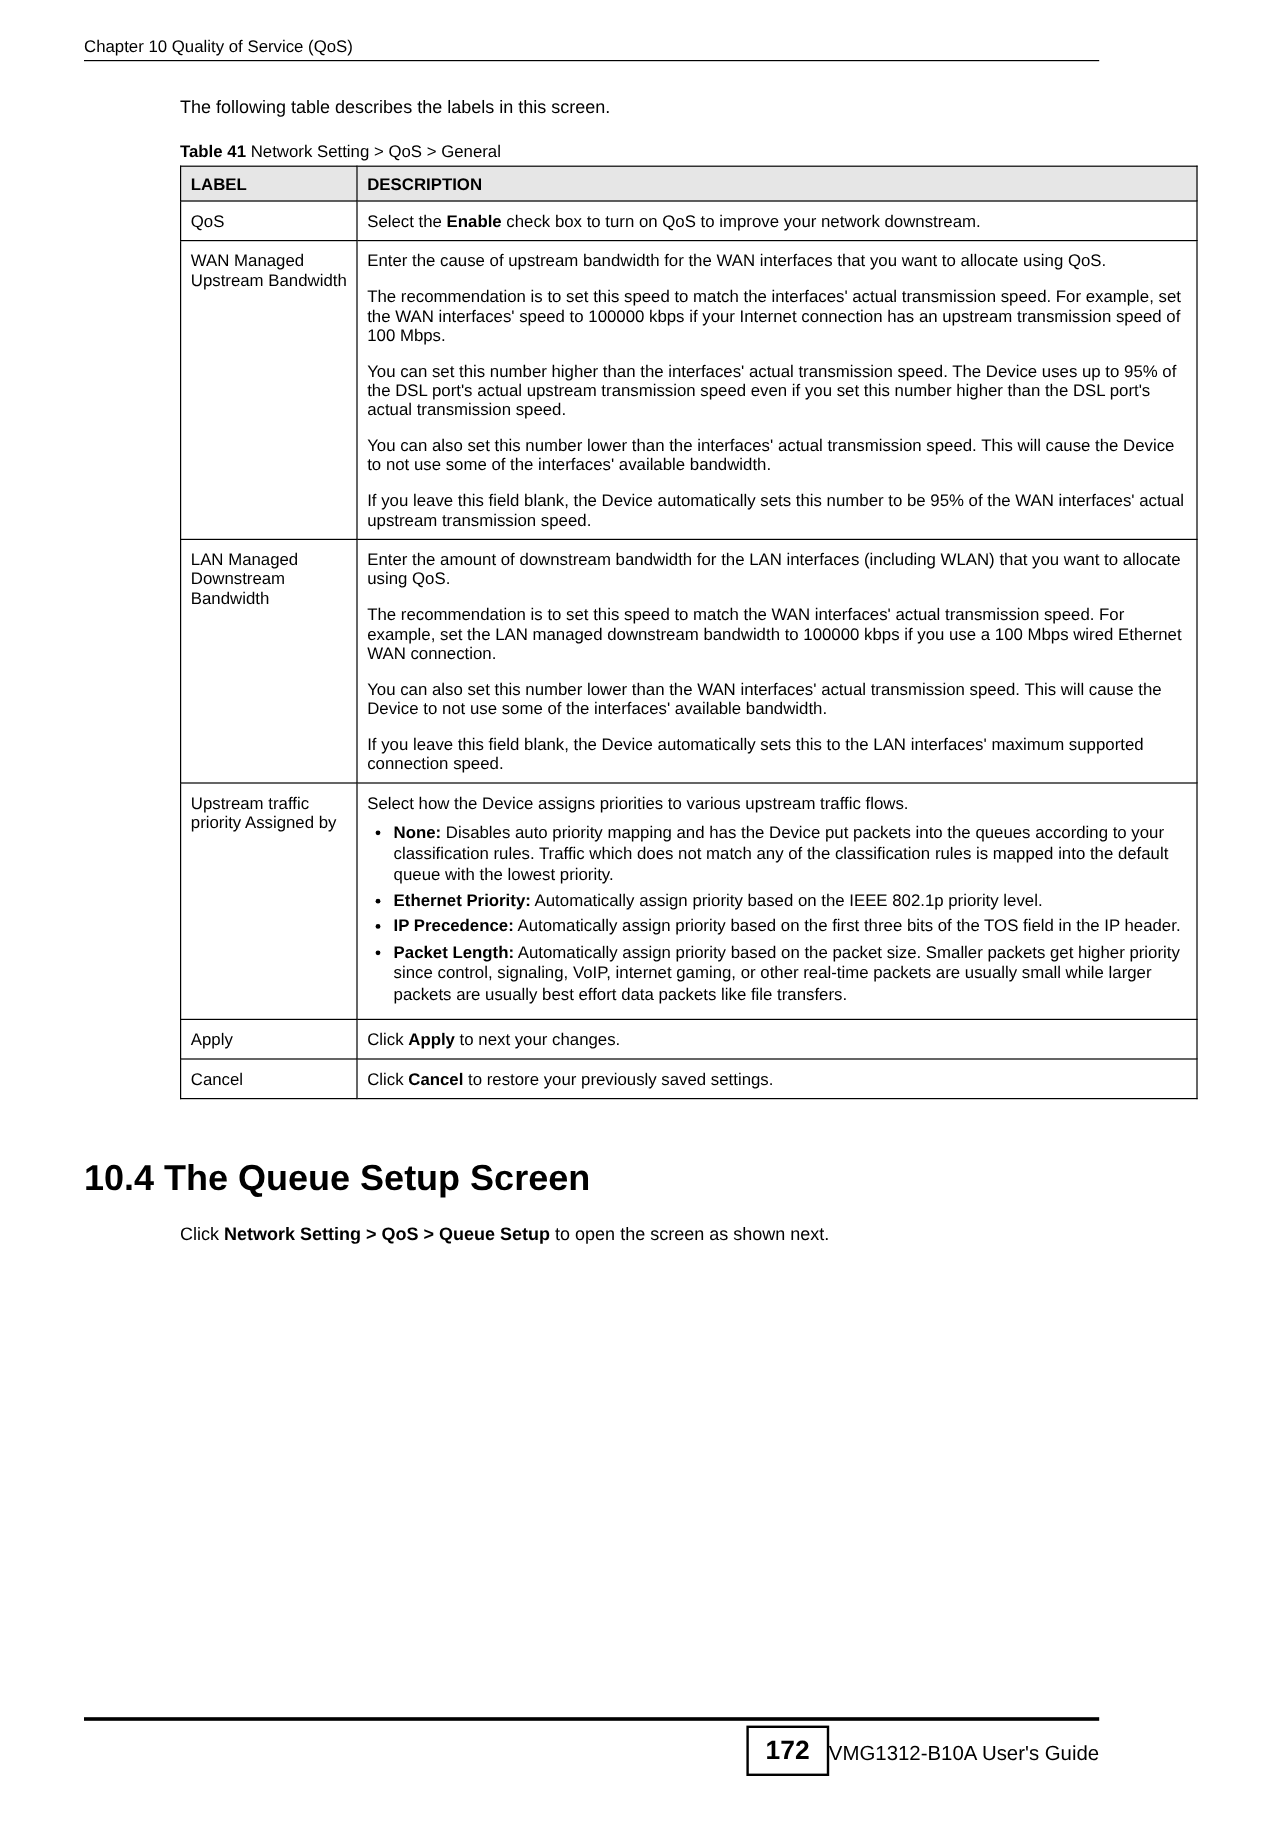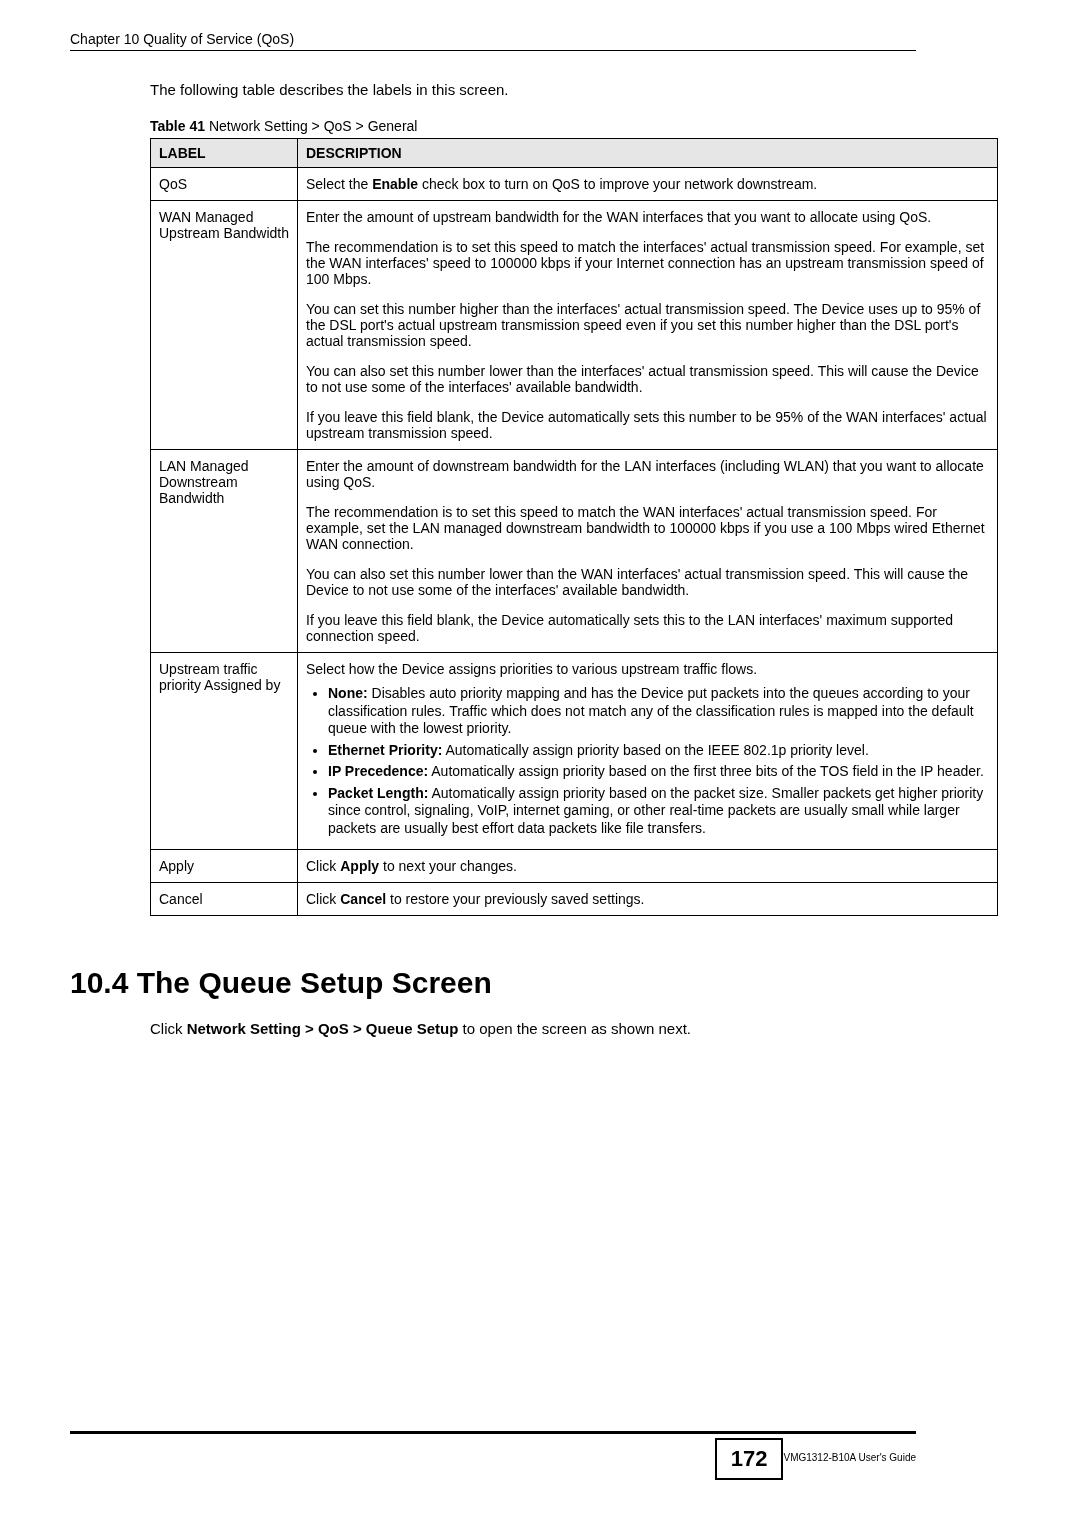--- a/index.html
+++ b/index.html
@@ -90,21 +90,21 @@
 .page-num-box {
   display: inline-block;
   border: 2px solid #000;
   padding: 6px 14px;
   font-size: 22px;
   font-weight: bold;
   vertical-align: middle;
 }
 .guide-name {
   float: right;
-  font-size: 10px;
+  font-size: 17px;
   margin-top: 14px;
 }
 </style>
 </head>
 <body>
 
 <div class="page">
   <div class="header-line">
     <span class="chapter-title">Chapter 10 Quality of Service (QoS)</span>
   </div>
@@ -125,21 +125,21 @@
     <tbody>
       <tr>
         <td class="label-col">QoS</td>
         <td>
           <span>Select the </span><b>Enable</b><span> check box to turn on QoS to improve your network downstream.</span>
         </td>
       </tr>
       <tr>
         <td class="label-col">WAN Managed Upstream Bandwidth</td>
         <td>
-          <p class="desc-para">Enter the amount of upstream bandwidth for the WAN interfaces that you want to allocate using QoS.</p>
+          <p class="desc-para">Enter the cause of upstream bandwidth for the WAN interfaces that you want to allocate using QoS.</p>
           <p class="desc-para">The recommendation is to set this speed to match the interfaces' actual transmission speed. For example, set the WAN interfaces' speed to 100000 kbps if your Internet connection has an upstream transmission speed of 100 Mbps.</p>
           <p class="desc-para">You can set this number higher than the interfaces' actual transmission speed. The Device uses up to 95% of the DSL port's actual upstream transmission speed even if you set this number higher than the DSL port's actual transmission speed.</p>
           <p class="desc-para">You can also set this number lower than the interfaces' actual transmission speed. This will cause the Device to not use some of the interfaces' available bandwidth.</p>
           <p class="desc-para">If you leave this field blank, the Device automatically sets this number to be 95% of the WAN interfaces' actual upstream transmission speed.</p>
         </td>
       </tr>
       <tr>
         <td class="label-col">LAN Managed Downstream Bandwidth</td>
         <td>
           <p class="desc-para">Enter the amount of downstream bandwidth for the LAN interfaces (including WLAN) that you want to allocate using QoS.</p>

